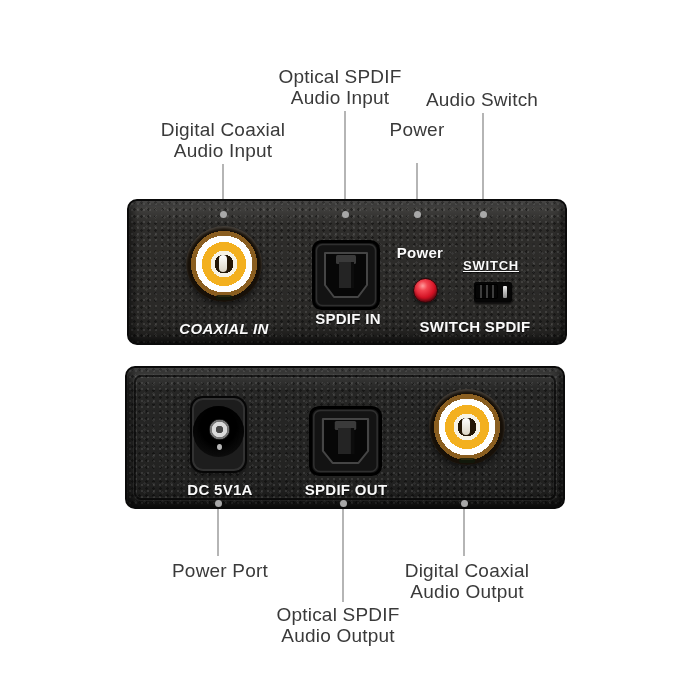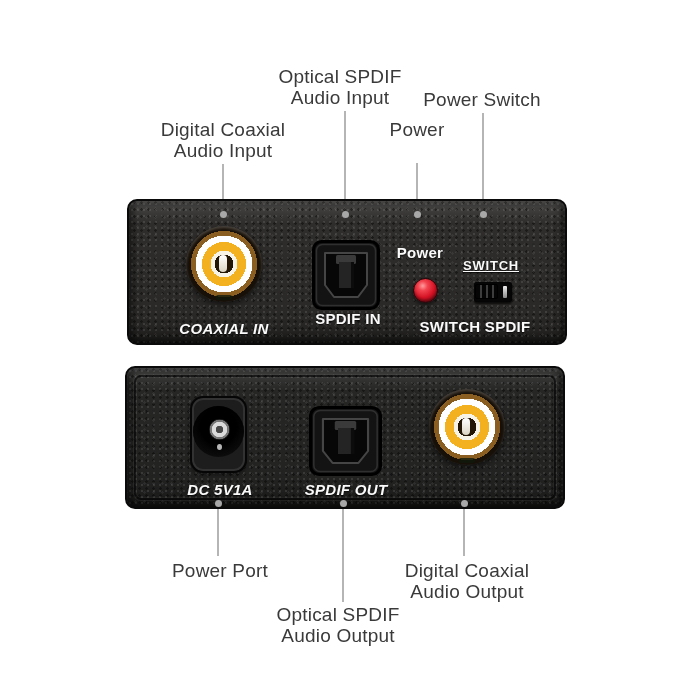--- a/index.html
+++ b/index.html
@@ -104,21 +104,21 @@
 <div class="stage">
 
   <div class="callout" style="left:250px;top:66px;width:180px;">
     <span>Optical SPDIF</span>
     <span>Audio Input</span>
   </div>
   <div class="lead" style="left:344px;top:111px;height:100px;"></div>
   <div class="dot" style="left:342px;top:211px;"></div>
 
   <div class="callout" style="left:397px;top:89px;width:170px;">
-    <span>Power Switch</span>
+    <span>Audio Switch</span>
   </div>
   <div class="lead" style="left:482px;top:113px;height:98px;"></div>
   <div class="dot" style="left:480px;top:211px;"></div>
 
   <div class="callout" style="left:133px;top:119px;width:180px;">
     <span>Digital Coaxial</span>
     <span>Audio Input</span>
   </div>
   <div class="lead" style="left:222px;top:164px;height:47px;"></div>
   <div class="dot" style="left:220px;top:211px;"></div>
@@ -151,21 +151,21 @@
     <div class="led" style="left:284px;top:77px;"></div>
 
     <div class="port-label small-label" style="left:317px;top:57px;width:90px;">SWITCH</div>
     <div class="switch" style="left:345px;top:81px;">
       <div class="switch-knob"></div>
       <div class="switch-slot"></div>
     </div>
     <div class="port-label" style="left:266px;top:117px;width:160px;">SWITCH SPDIF</div>
   </div>
 
-  <div class="device device-bottom" style="left:125px;top:366px;width:440px;height:143px;font-style:italic;">
+  <div class="device device-bottom" style="left:125px;top:366px;width:440px;height:143px;">
     <div class="ear" style="left:-5px;bottom:1px;"></div>
     <div class="ear" style="right:-5px;bottom:1px;"></div>
     <div class="groove"></div>
 
     <div class="dc" style="left:63px;top:28px;">
       <div class="dc-hole"></div>
       <div class="dc-ring"></div>
       <div class="dc-speck"></div>
     </div>
     <div class="port-label" style="left:33px;top:113px;width:120px;">DC 5V1A</div>

